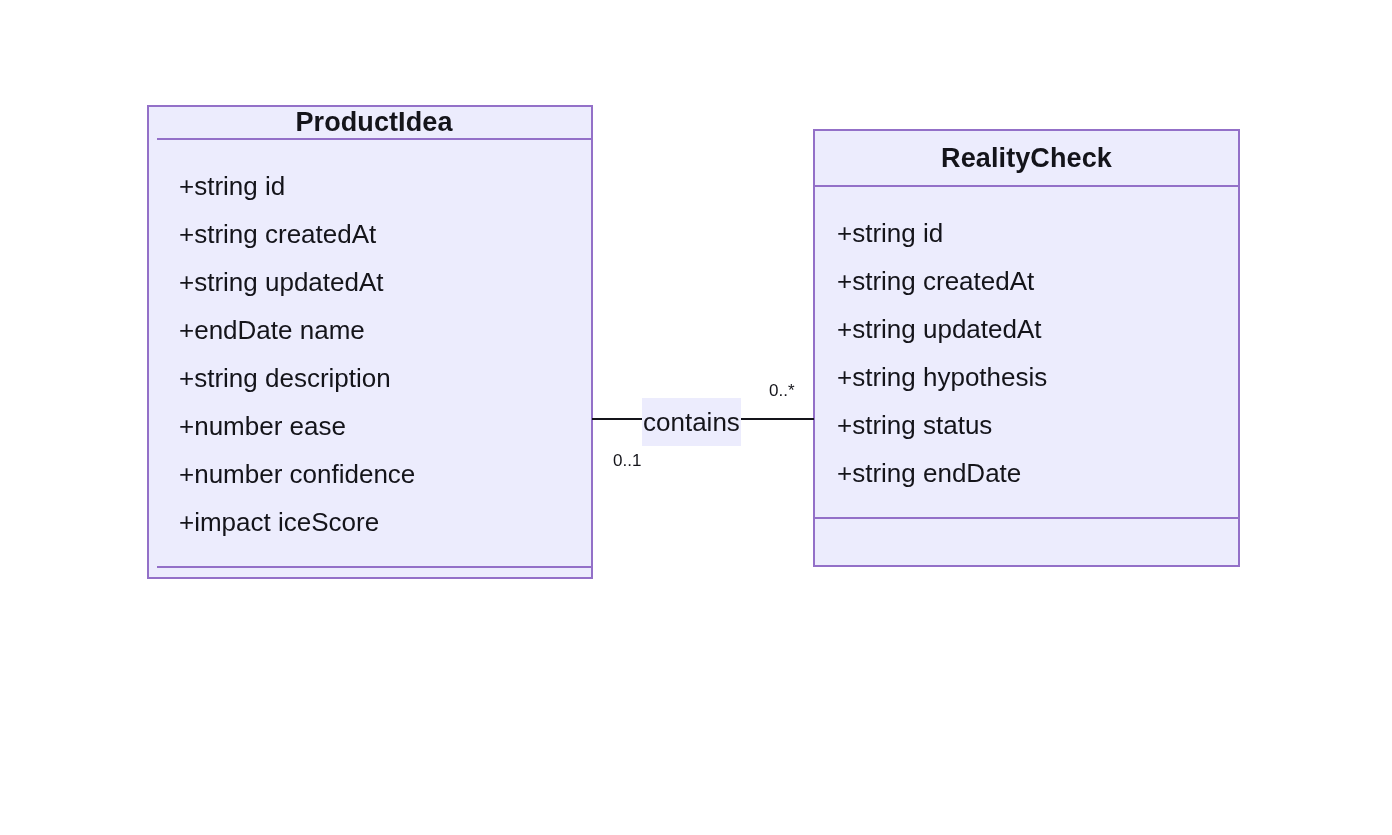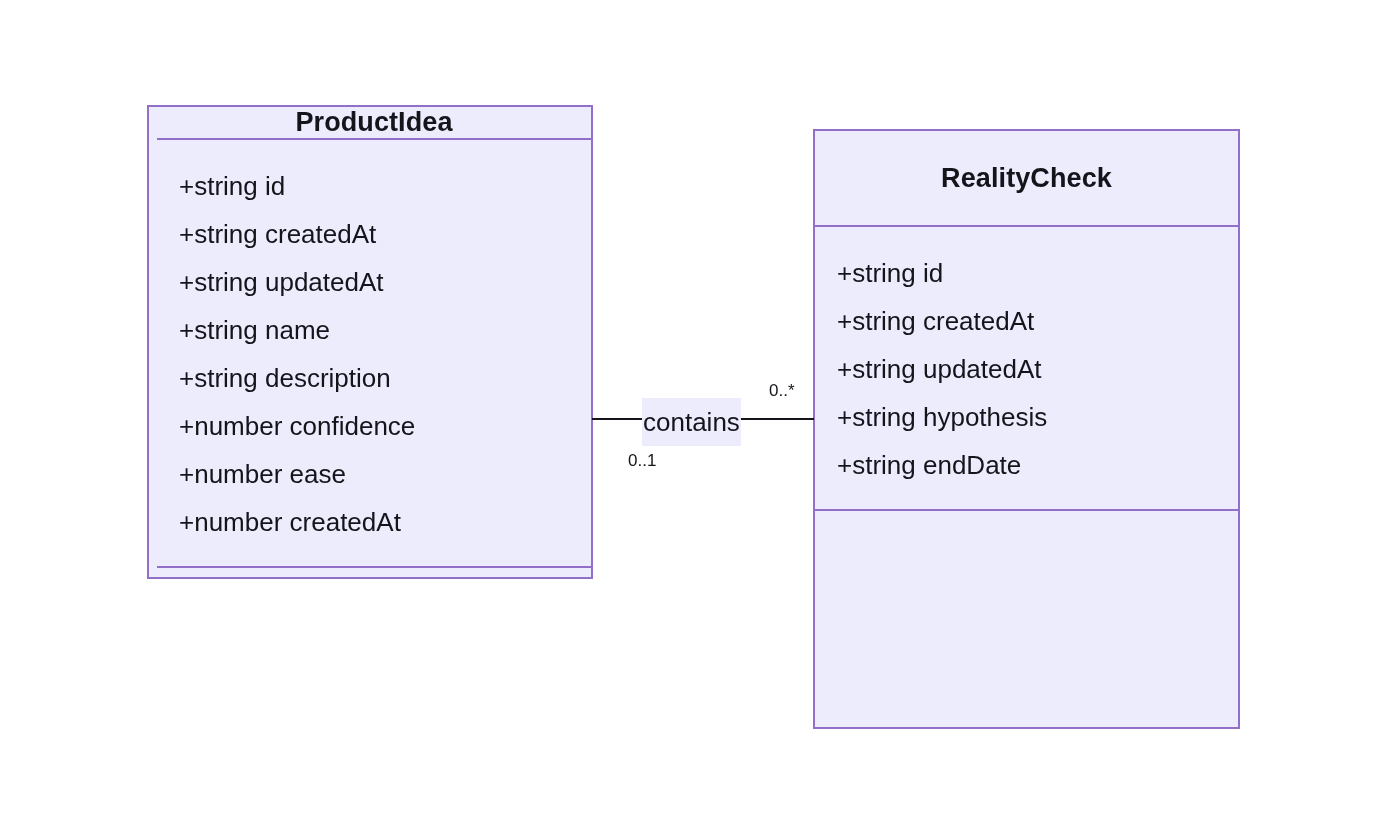--- a/index.html
+++ b/index.html
@@ -72,21 +72,21 @@
     width: 446px;
     height: 474px;
     padding-left: 8px;
   }
   #class-productidea .uml-title-row { height: 95px; }
 
   #class-realitycheck {
     left: 813px;
     top: 129px;
     width: 427px;
-    height: 600px;
+    height: 438px;
   }
   #class-realitycheck .uml-title-row { height: 96px; }
 
   
   .assoc-line {
     position: absolute;
     background: #14141a;
     height: 2px;
   }
   #assoc-line-contains {
@@ -116,60 +116,61 @@
     line-height: 20px;
     color: #14141a;
     white-space: nowrap;
     background: #ffffff;
   }
   #assoc-mult-target {
     left: 769px;
     top: 381px;
   }
   #assoc-mult-source {
-    left: 628px;
+    left: 613px;
     top: 451px;
   }
 </style>
 </head>
 <body>
 
 <div id="diagram-canvas">
 
   <div class="uml-class" id="class-productidea">
 
     <div class="uml-title-row">
       <div class="uml-title">ProductIdea</div>
     </div>
 
     <div class="uml-attrs">
       <div class="uml-attr">+string id</div>
       <div class="uml-attr">+string createdAt</div>
       <div class="uml-attr">+string updatedAt</div>
-      <div class="uml-attr">+string name</div>
+      <div class="uml-attr">+endDate name</div>
       <div class="uml-attr">+string description</div>
+      <div class="uml-attr">+number ease</div>
       <div class="uml-attr">+number confidence</div>
-      <div class="uml-attr">+number ease</div>
-      <div class="uml-attr">+number createdAt</div>
+      <div class="uml-attr">+impact iceScore</div>
     </div>
 
     <div class="uml-methods"></div>
   </div>
 
   <div class="uml-class" id="class-realitycheck">
 
     <div class="uml-title-row">
       <div class="uml-title">RealityCheck</div>
     </div>
 
     <div class="uml-attrs">
       <div class="uml-attr">+string id</div>
       <div class="uml-attr">+string createdAt</div>
       <div class="uml-attr">+string updatedAt</div>
       <div class="uml-attr">+string hypothesis</div>
+      <div class="uml-attr">+string status</div>
       <div class="uml-attr">+string endDate</div>
     </div>
 
     <div class="uml-methods"></div>
   </div>
 
   <div class="assoc-line" id="assoc-line-contains"></div>
 
   <div class="assoc-label" id="assoc-label-contains">contains</div>
 

